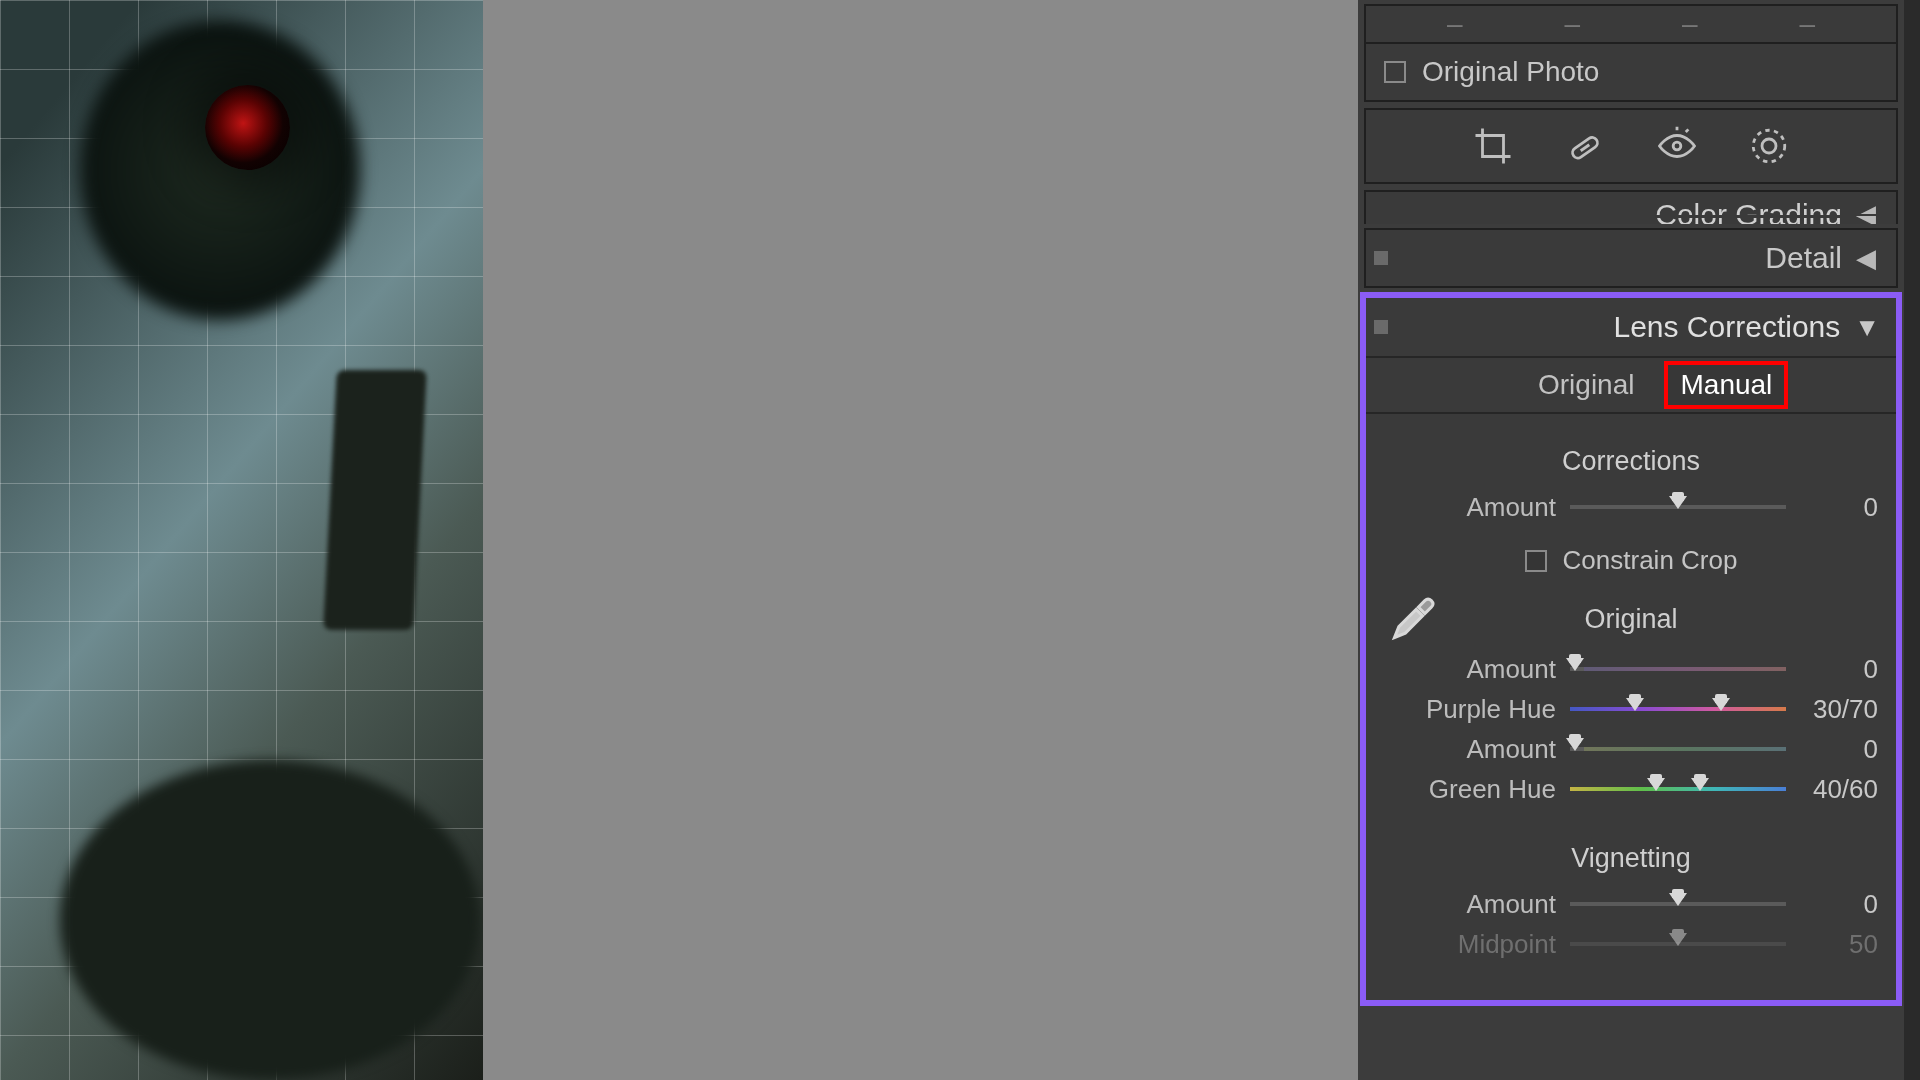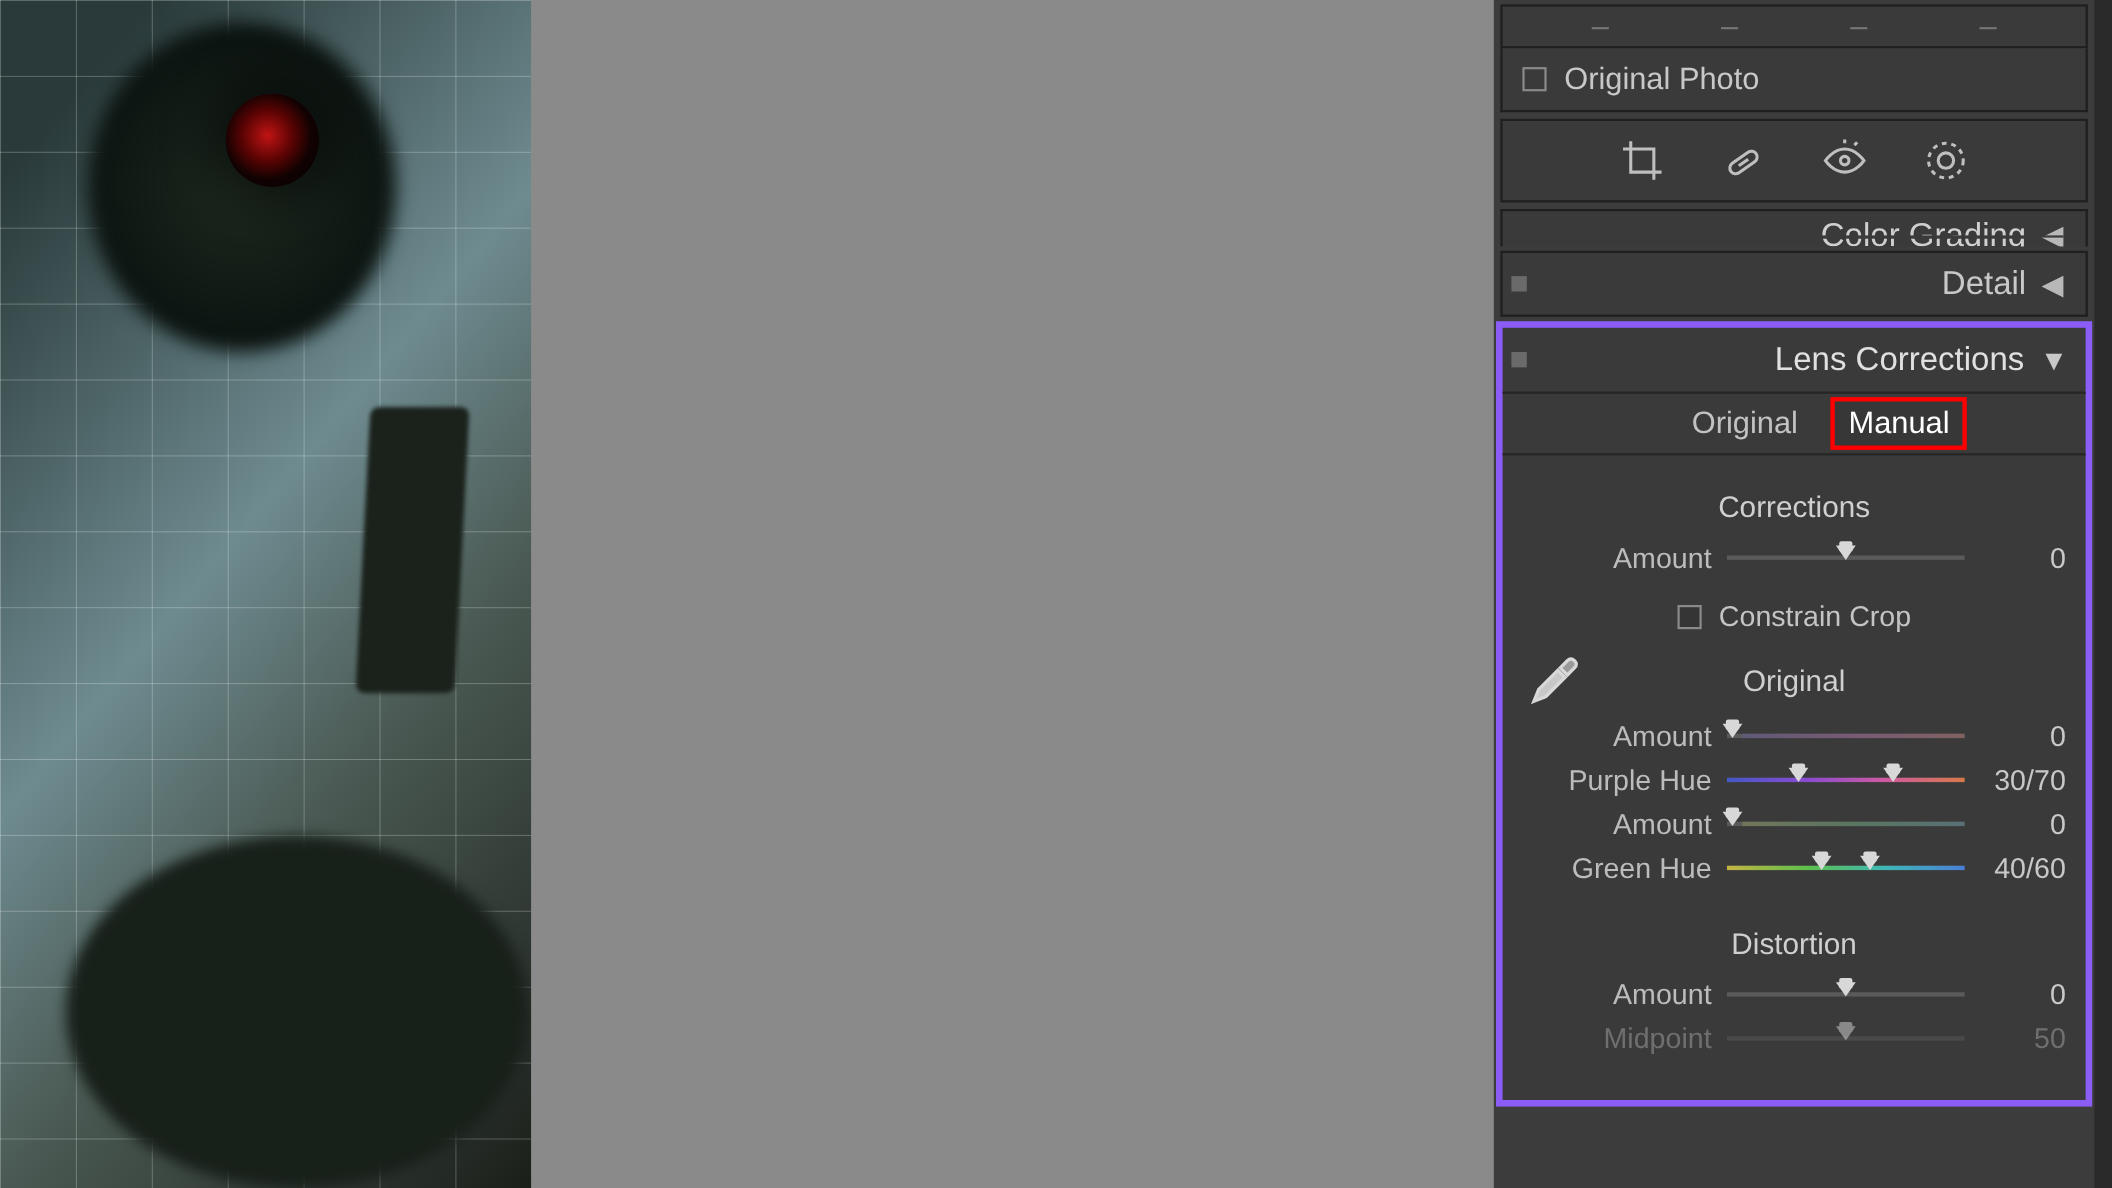--- a/index.html
+++ b/index.html
@@ -242,21 +242,21 @@
       <div class="slider-row">
         <label>Green Hue</label>
         <div class="range">
           <div class="track grad-g"></div>
           <div class="thumb" style="left:calc(40% - 9px)"></div>
           <div class="thumb" style="left:calc(60% - 9px)"></div>
         </div>
         <div class="val">40/60</div>
       </div>
 
-      <div class="section-title" style="margin-top:34px">Distortion</div>
+      <div class="section-title" style="margin-top:34px">Vignetting</div>
       <div class="slider-row">
         <label>Amount</label>
         <div class="range">
           <div class="track"></div>
           <div class="thumb" style="left:calc(50% - 9px)"></div>
         </div>
         <div class="val">0</div>
       </div>
       <div class="slider-row dim">
         <label>Midpoint</label>

